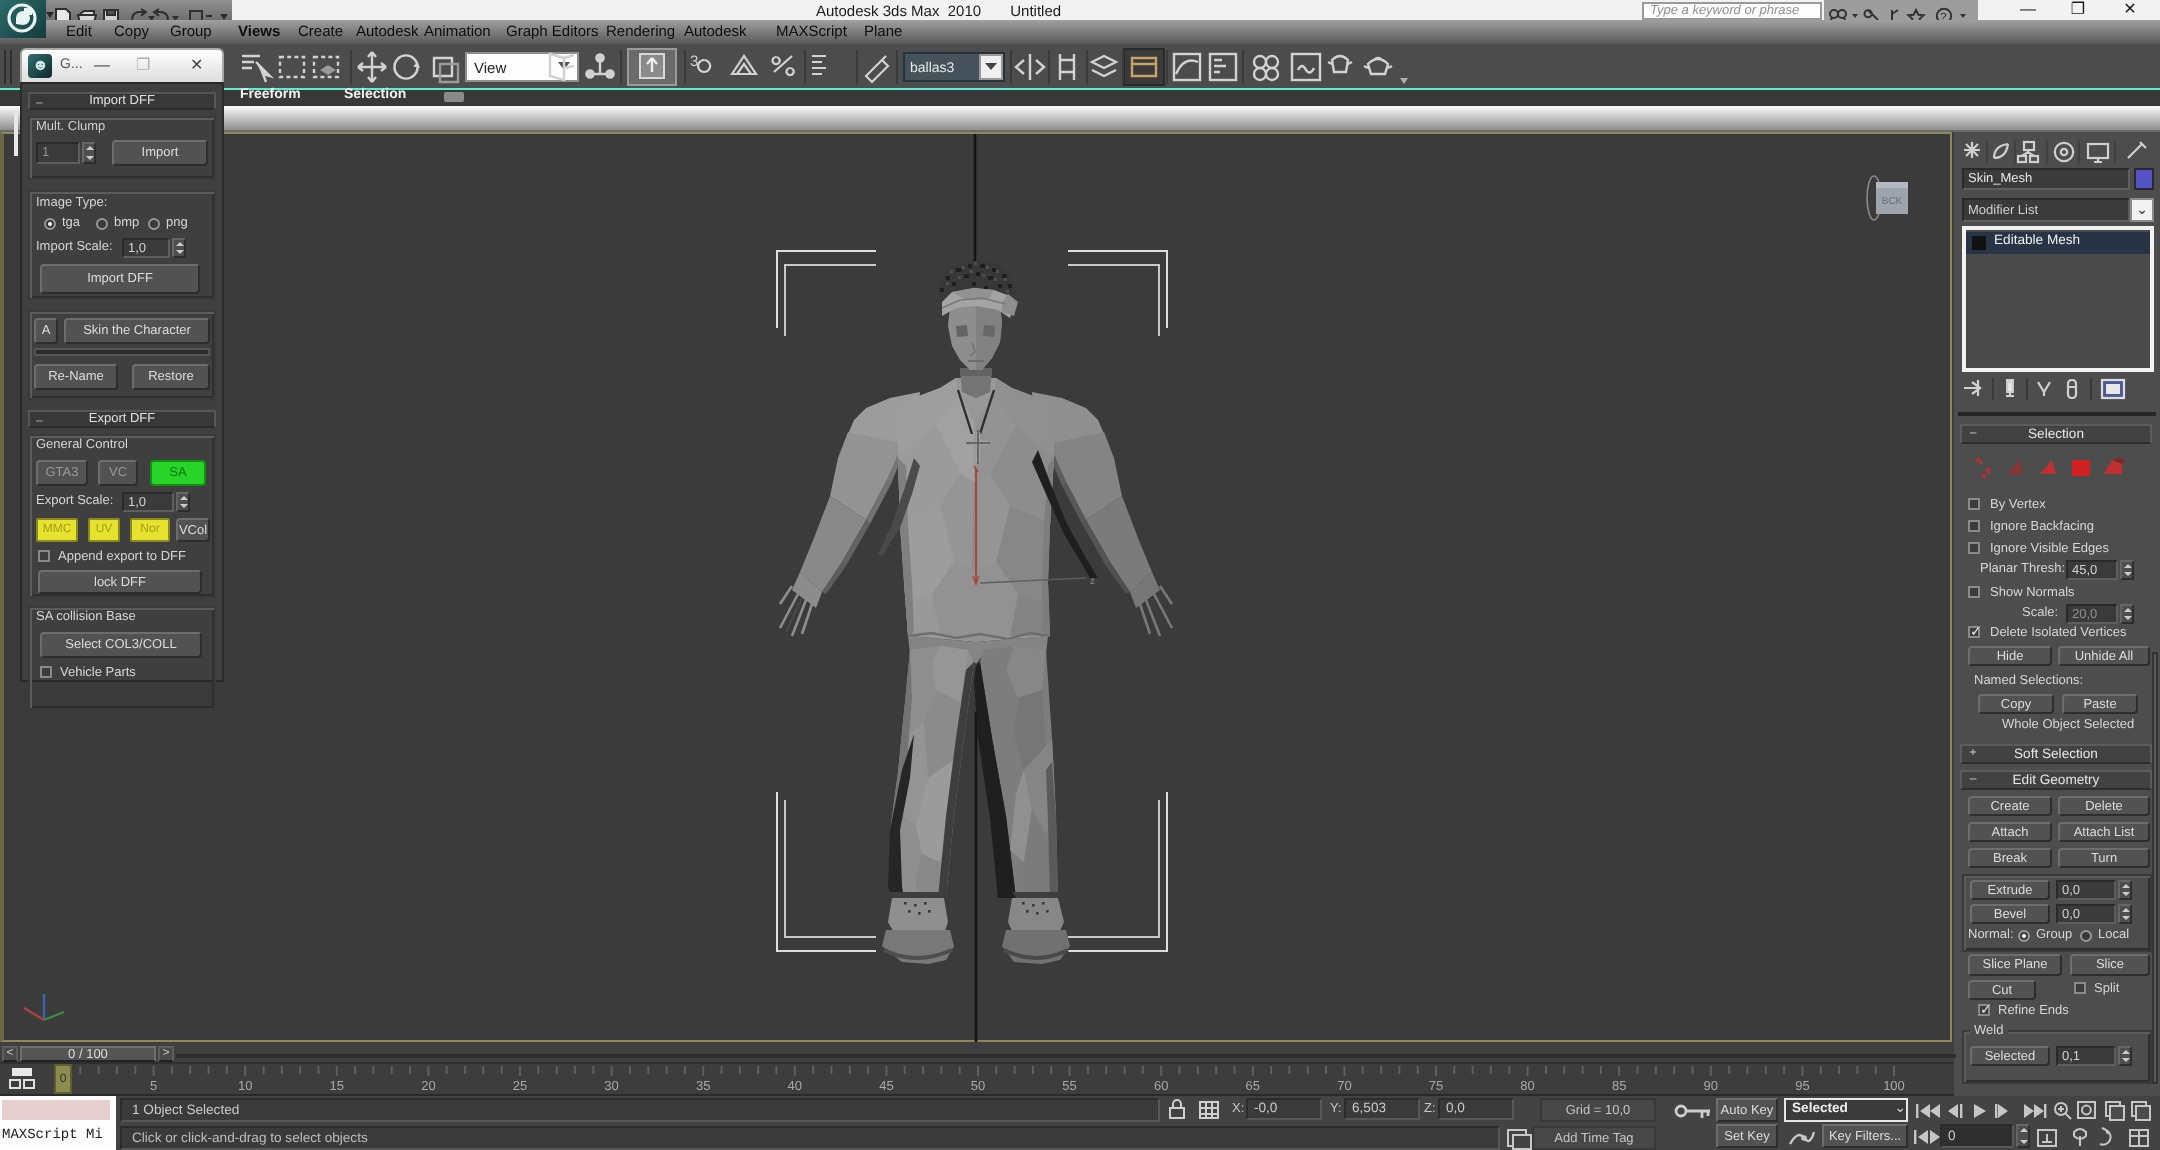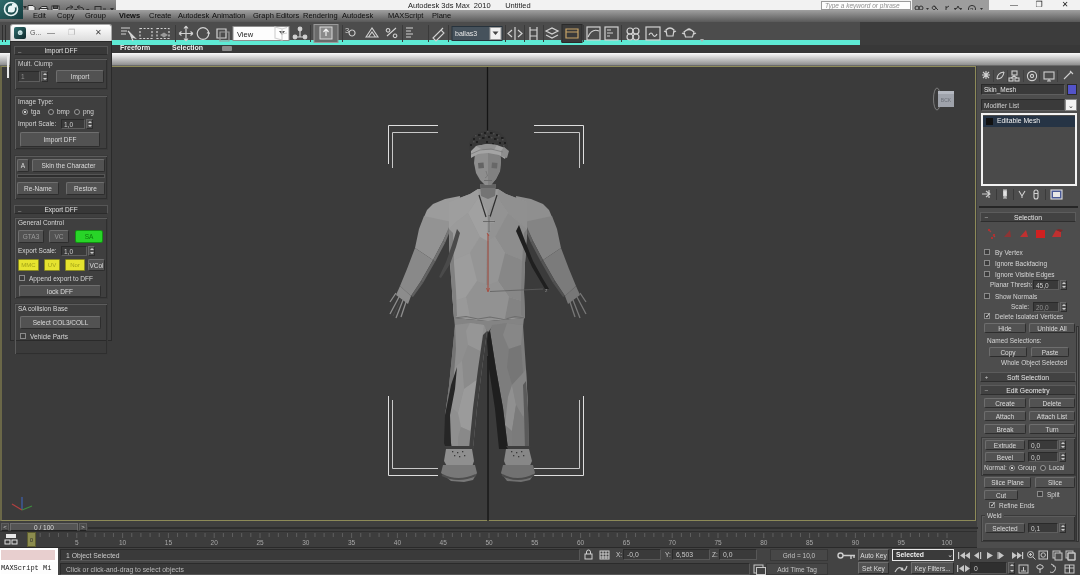--- a/index.html
+++ b/index.html
@@ -11,21 +11,21 @@
 #qa{left:0;top:0;width:116px;height:10px;background:linear-gradient(#8f8f8f,#6f6f6f);}
 #appbtn{left:0;top:0;width:23px;height:19px;background:linear-gradient(135deg,#2e6b6b,#143c3e);z-index:30;}
 #ttext{top:1px;left:408px;color:#1c1c1c;font-size:7.5px;}
 #search{left:821px;top:1px;width:90px;height:9px;background:#fdfdfd;border:1px solid #9a9a9a;color:#909090;font-style:italic;font-size:6.5px;line-height:7px;padding-left:3px;}
 #icgroup{left:912px;top:0;width:77px;height:10px;background:#9d9d9d;}
 .wbtn{top:0;height:10px;color:#1a1a1a;font-size:8px;line-height:9px;text-align:center;width:16px;}
 
 #menubar{left:0;top:10px;width:1080px;height:12px;background:linear-gradient(#a0a0a0,#595959);}
 .mi{position:absolute;top:1px;color:#0e0e0e;font-size:7.5px;}
 
-#toolbar{left:0;top:22px;width:860px;height:23px;background:#4c4c4c;border-bottom:5px solid #5eead4;}
+#toolbar{left:0;top:22px;width:1080px;height:23px;background:#4c4c4c;border-bottom:1px solid #5eead4;}
 
 #ribtabs{left:0;top:45px;width:1080px;height:8px;background:#383838;}
 #riblight{left:0;top:53px;width:1080px;height:13px;background:linear-gradient(#fbfbfb,#8f8f8f);border-bottom:1px solid #6b6b6b;}
 .rtab{position:absolute;top:-1px;color:#f0f0f0;font-size:7px;font-weight:bold;}
 
 #vpwrap{left:0px;top:66px;width:976px;height:455px;background:#3b3b3b;border-top:1px solid #8d8a58;border-right:1px solid #8d8a58;border-bottom:1px solid #8d8a58;border-left:2px solid #6b6848;}
 #leftstrip{left:0;top:45px;width:7px;height:21px;background:#2e2e2c;}
 
 #cmdpanel{left:977px;top:66px;width:103px;height:482px;background:#4d4d4d;color:#d8d8d8;font-size:6.5px;}
 .rh{position:absolute;left:3px;width:96px;height:10px;background:#424242;border:1px solid #5c5c5c;border-bottom-color:#2e2e2e;color:#e6e6e6;text-align:center;font-size:6.8px;line-height:9px;}

